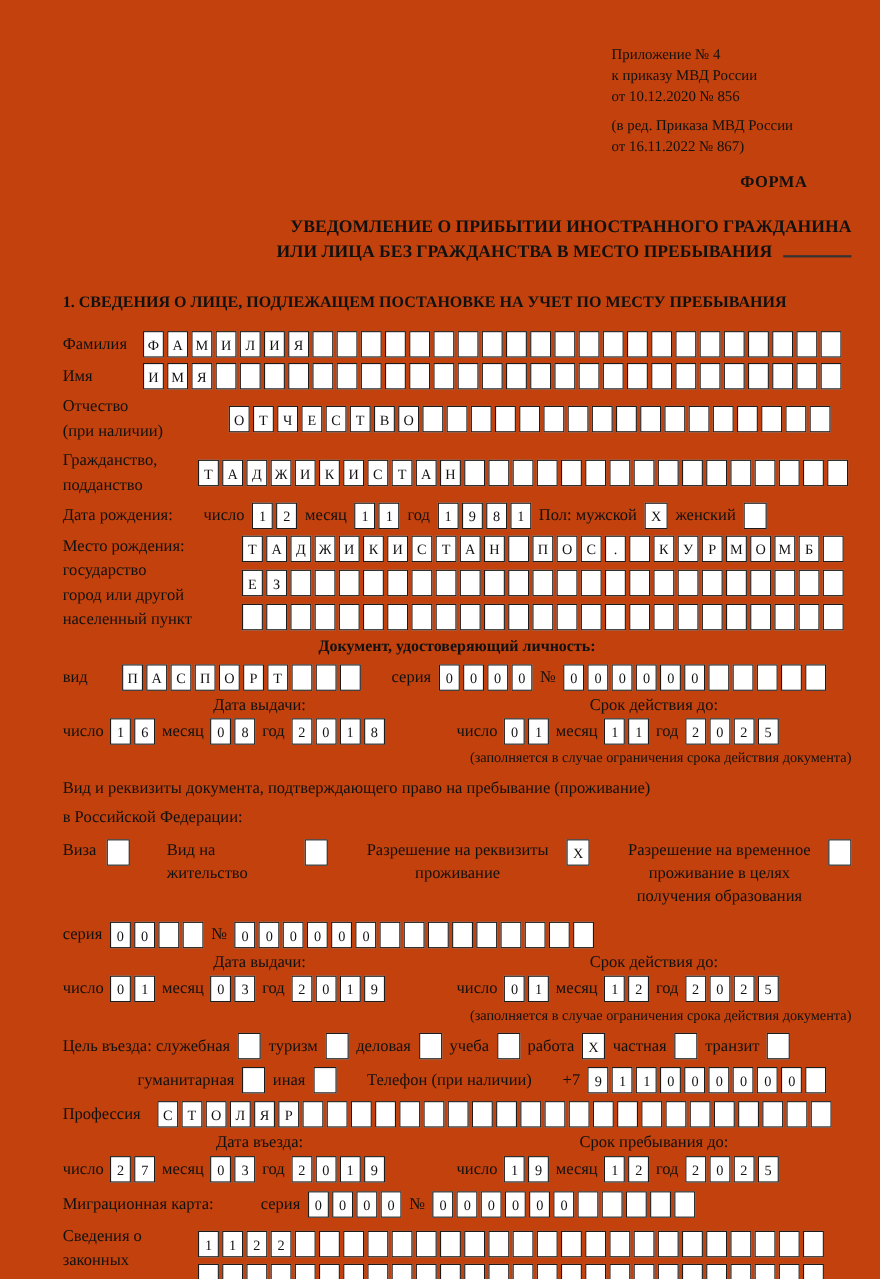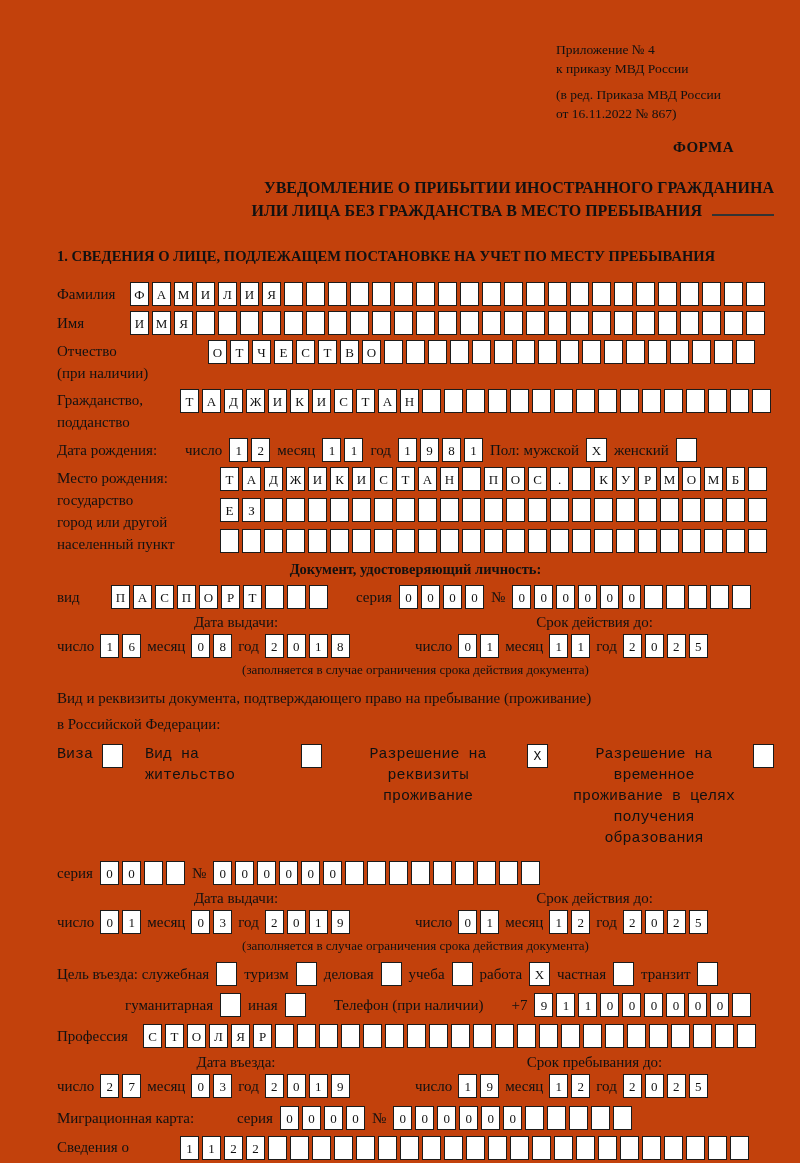--- a/index.html
+++ b/index.html
@@ -9,60 +9,61 @@
     font-family:"Liberation Serif","DejaVu Serif",serif;color:#111;background:#c2410c;
   }
   
   .appendix{margin-left:auto;width:218px;font-size:13.5px;line-height:19px;}
   .appendix .amend{margin-top:7px;}
   .forma{ text-align:right;padding-right:40px;font-weight:bold;font-size:15px;margin-top:16px;letter-spacing:.5px;}
   .title{text-align:right;font-weight:bold;font-size:16px;line-height:23px;margin-top:20px;}
   .blank{display:inline-block;width:62px;border-bottom:2px solid #333;height:14px;margin-left:10px;}
   .sec{font-weight:bold;font-size:14.6px;margin-top:26px;margin-bottom:17px;}
   
-  .frow{display:flex;align-items:flex-start;margin-bottom:5px;}
+  .frow{display:flex;align-items:center;margin-bottom:5px;}
   .lbl{font-size:15px;line-height:24px;flex:none;}
   .lbl2{font-size:15px;line-height:22px;flex:none;}
   .cells{display:inline-flex;gap:3px;flex:none;}
   .cell{
     width:19px;height:24px;box-sizing:border-box;border:1.8px solid #1b1b1b;
     display:inline-flex;align-items:center;justify-content:center;
     font-size:13px;line-height:1;background:#fff;flex:none;
   }
   .cbx .cell{width:21px;}
   .w73{width:73px;} .w151{width:151px;} .w123{width:123px;} .w163{width:163px;}
   .w47{width:47px;} .w86{width:86px;} .w173{width:173px;}
   .stack{display:flex;flex-direction:column;}
   .inrow{display:flex;align-items:center;gap:7px;flex-wrap:nowrap;}
   .dochead{text-align:center;font-weight:bold;font-size:14.5px;margin:6px 0 7px 0;}
   
   .datepair{display:flex;margin-top:1px;}
   .dp-left{width:358px;flex:none;}
   .dp-right{flex:1;}
   .dp-head{text-align:center;font-size:15px;margin-bottom:3px;}
   .dp-vals{display:flex;align-items:center;gap:6px;}
-  .note{text-align:center;font-size:13px;margin-top:4px;margin-bottom:8px;}
+  .note{text-align:right;font-size:13px;margin-top:4px;margin-bottom:8px;}
   .introline{font-size:15px;line-height:24px;margin-bottom:2px;}
   
-  .optrow{display:flex;align-items:flex-start;gap:8px;margin-top:8px;margin-bottom:12px;font-family:Liberation Mono, monospace;}
+  .optrow{display:flex;align-items:flex-start;gap:20px;margin-top:8px;margin-bottom:12px;}
   .opt{display:flex;align-items:flex-start;gap:9px;}
   .optlabel{font-size:15px;line-height:21px;}
   .optc{text-align:center;width:180px;}
   .purposerow{display:flex;align-items:center;gap:7px;margin-bottom:7px;flex-wrap:nowrap;}
   .indent68{margin-left:68px;}
   .gap14{width:14px;flex:none;}
 </style>
 </head>
 <body>
 
 <div class="page">
 
   <div class="appendix">
     <div>Приложение № 4</div>
     <div>к приказу МВД России</div>
+    <div>от 10.12.2020 № 856</div>
     <div class="amend">
       <div>(в ред. Приказа МВД России</div>
       <div>от 16.11.2022 № 867)</div>
     </div>
   </div>
   <div class="forma">ФОРМА</div>
 
   <div class="title">
     <div>УВЕДОМЛЕНИЕ О ПРИБЫТИИ ИНОСТРАННОГО ГРАЖДАНИНА</div>
     <div><span>ИЛИ ЛИЦА БЕЗ ГРАЖДАНСТВА В МЕСТО ПРЕБЫВАНИЯ</span><span class="blank"></span></div>

